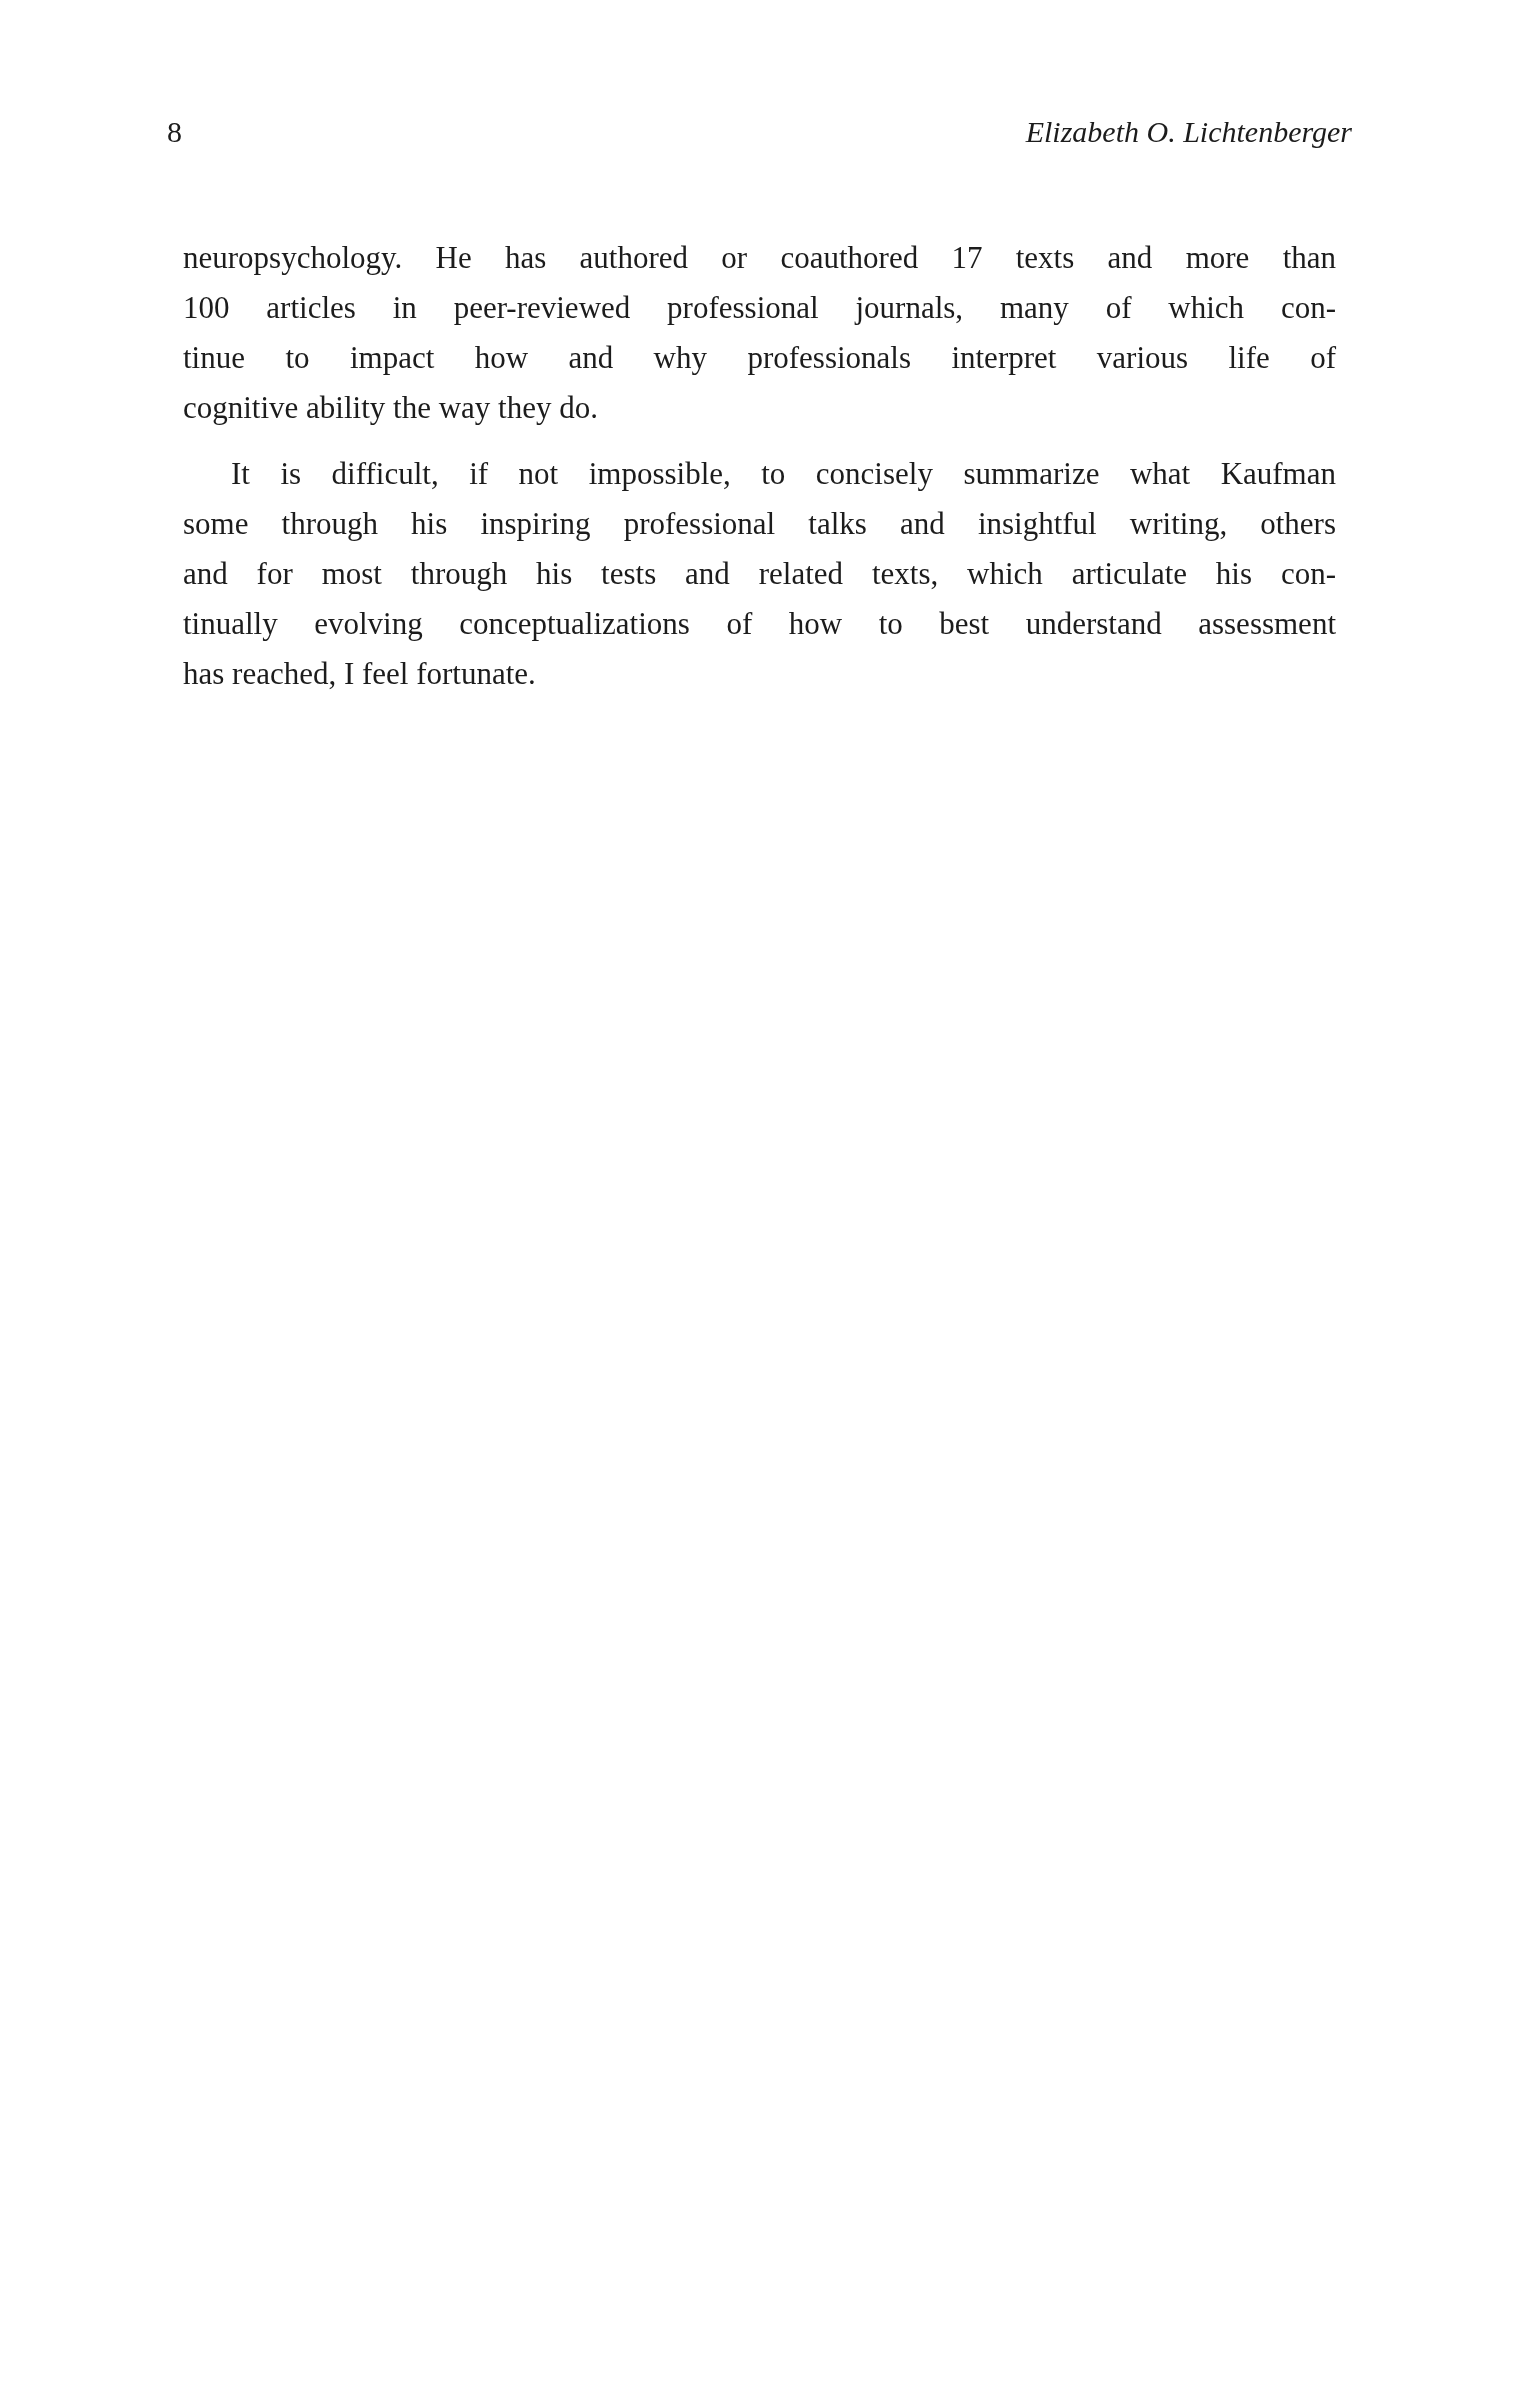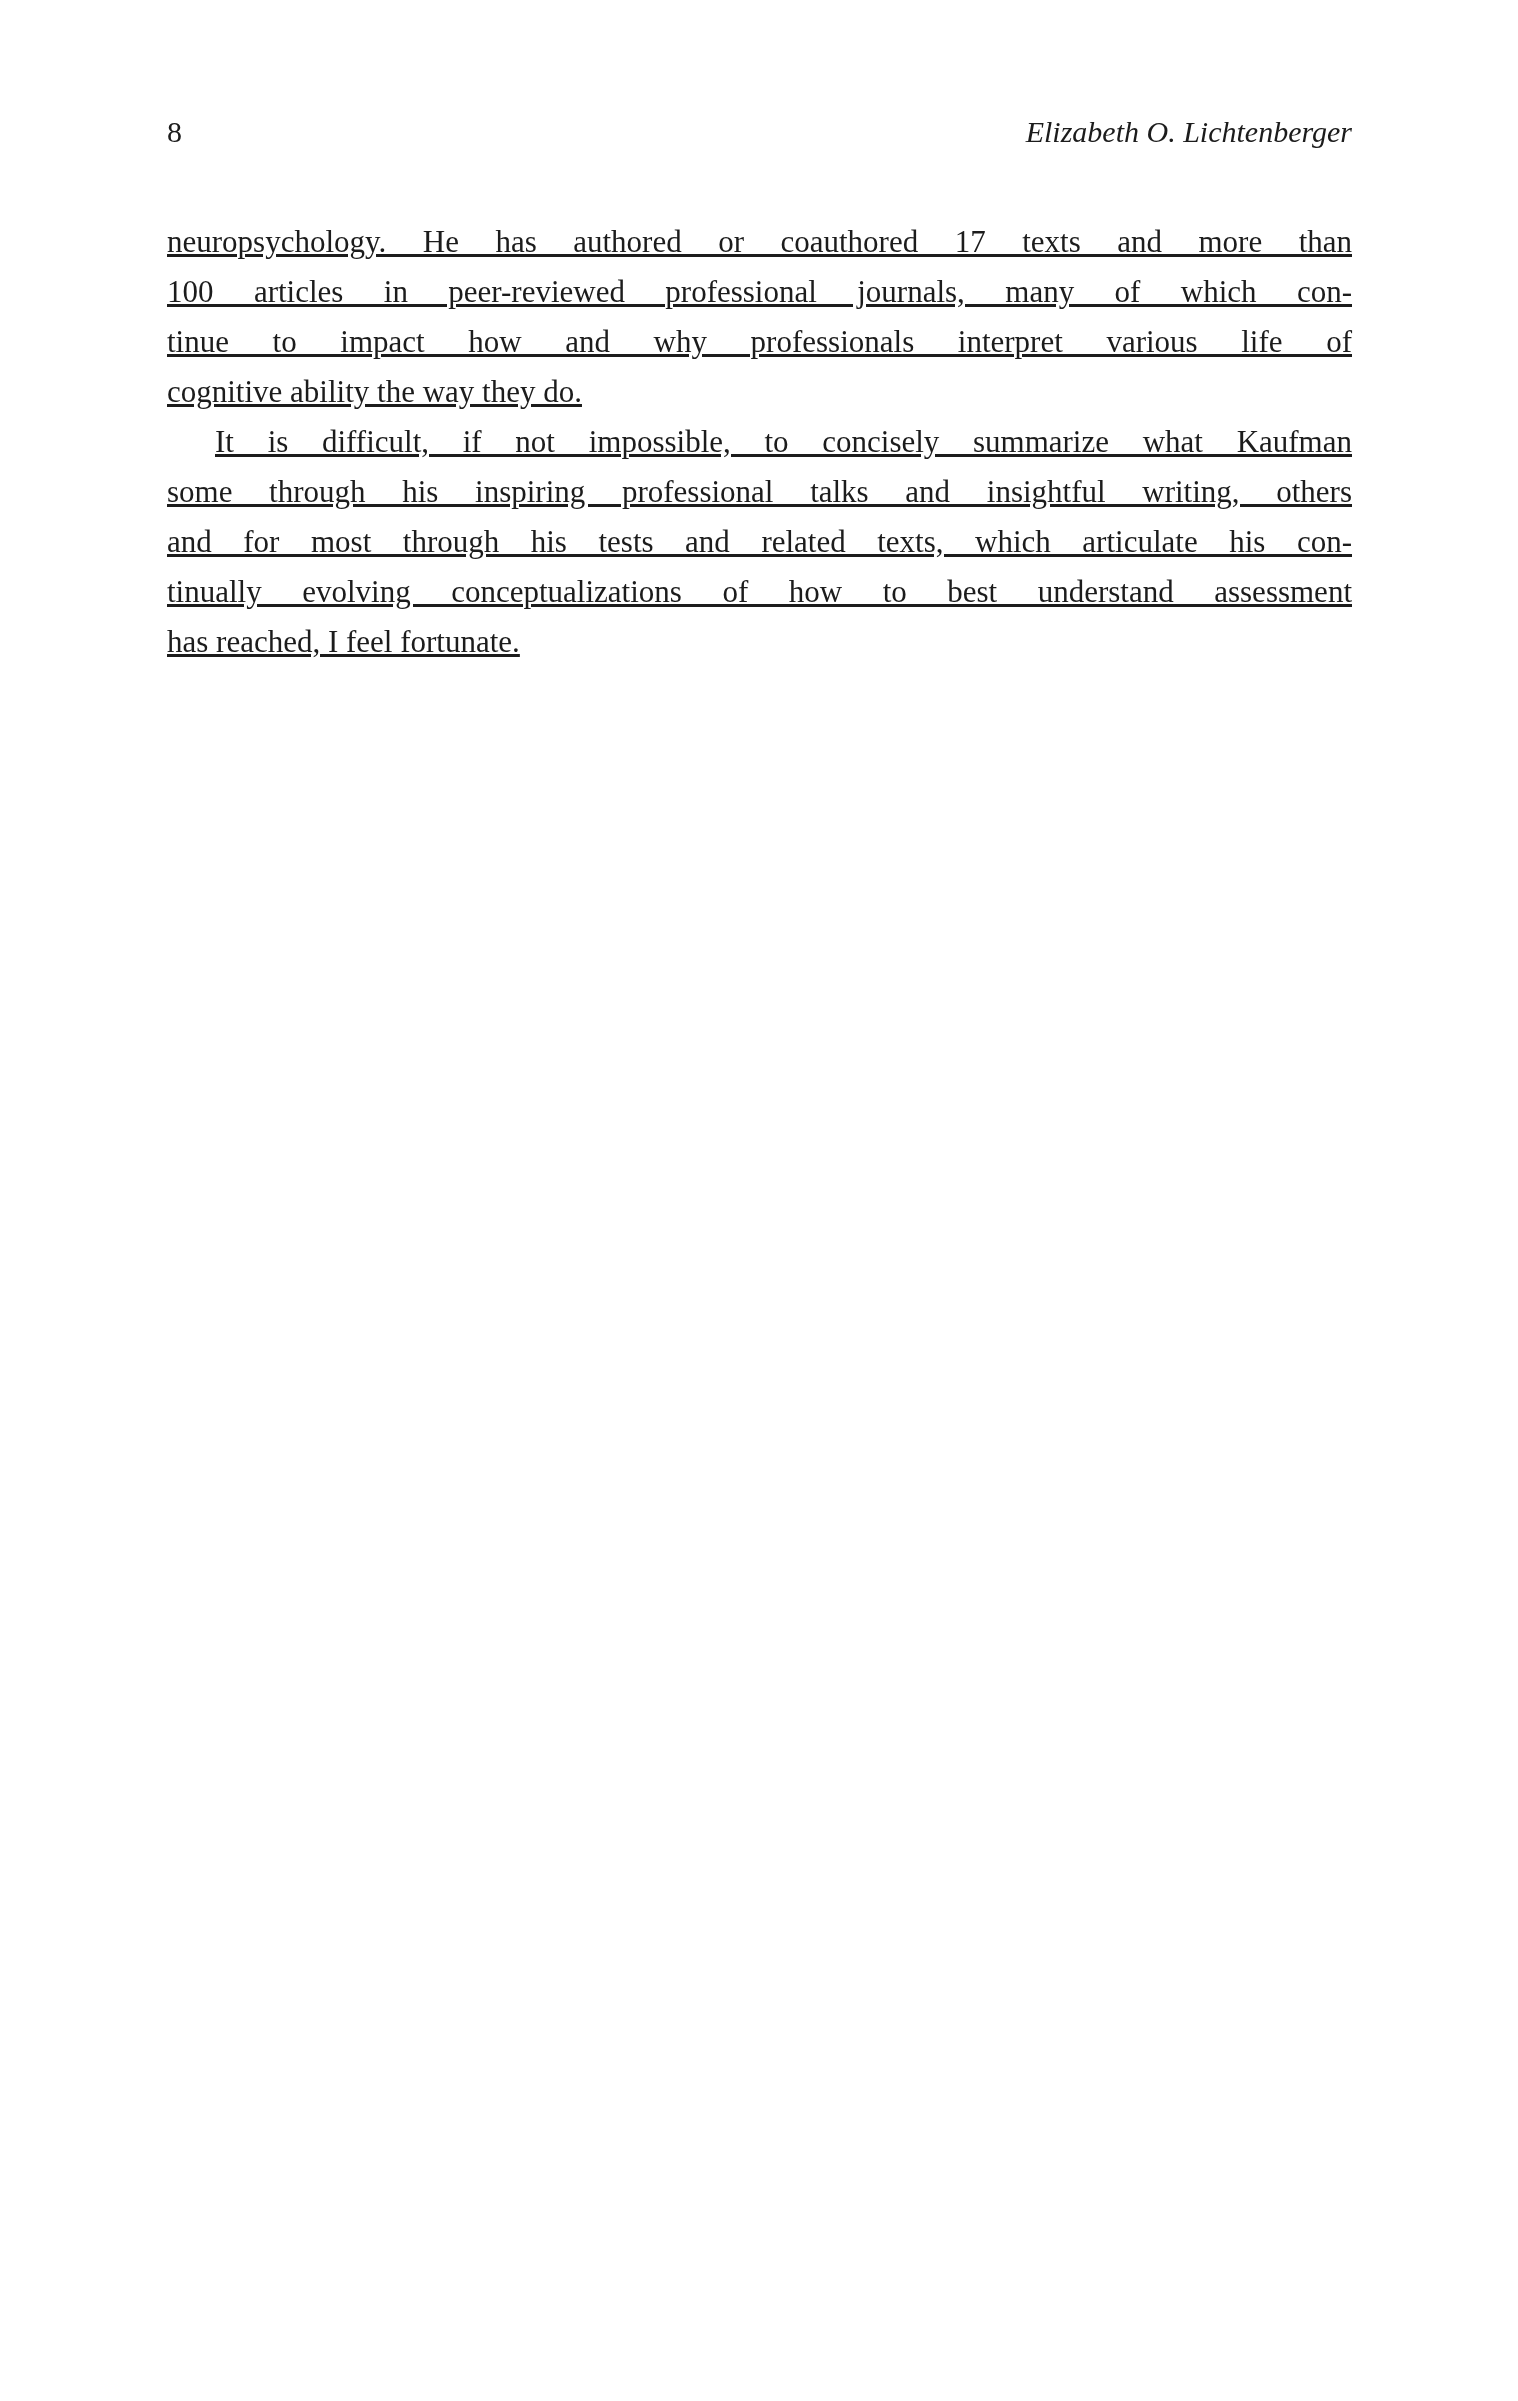--- a/index.html
+++ b/index.html
@@ -45,23 +45,22 @@
   }
   .body-text {
     position: absolute;
     top: 217px;
     left: 167px;
     width: 1185px;
     font-size: 31px;
     line-height: 50px;
   }
   .para {
-    margin: 0;
+    margin: 16px;
     padding: 0;
-    text-decoration: underline;
   }
   .text-line {
     display: block;
     text-align: justify;
     text-align-last: justify;
     white-space: normal;
   }
   .text-line.last {
     text-align: left;
     text-align-last: left;

